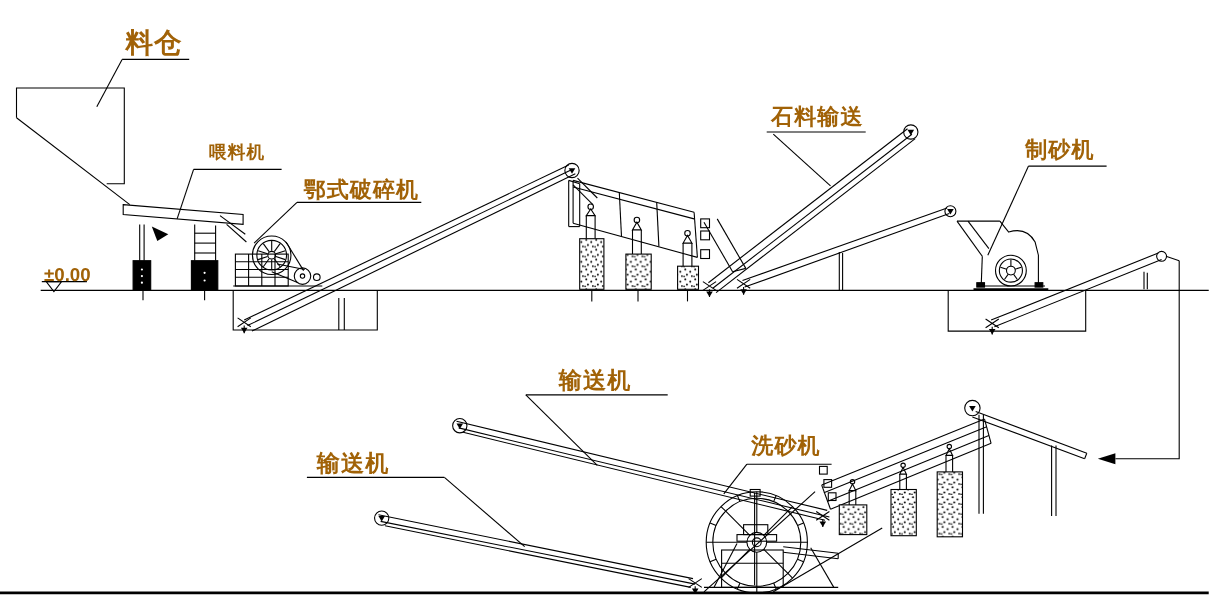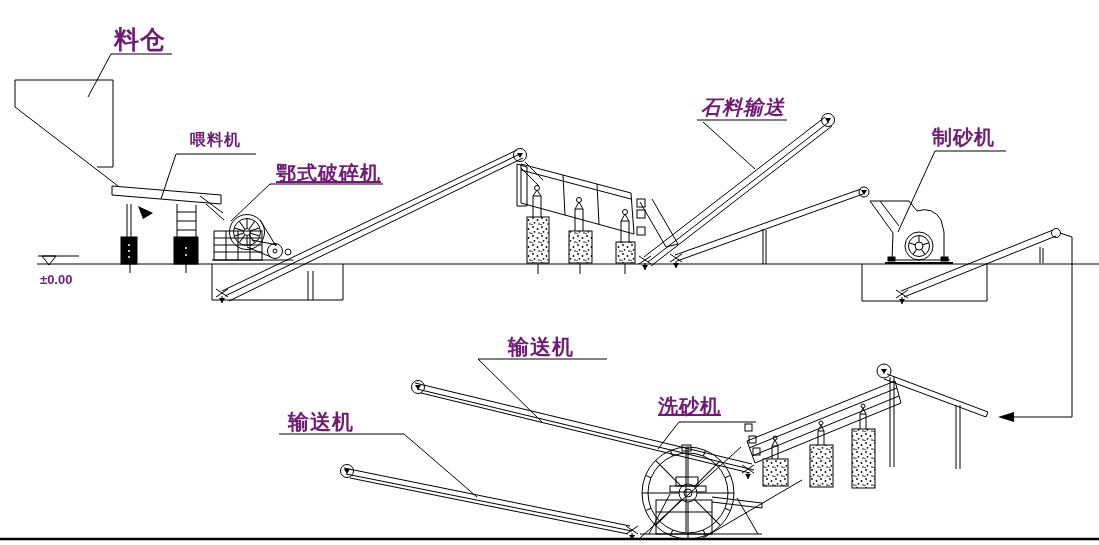--- a/index.html
+++ b/index.html
@@ -1,29 +1,29 @@
 <!DOCTYPE html>
 <html><head>
 <meta charset="utf-8">
 <style>
   html,body{margin:0;padding:0;background:#fff;}
   .canvas{position:relative;width:1099px;height:545px;background:#fff;overflow:hidden;
           font-family:"Liberation Sans",sans-serif;}
   .canvas svg{position:absolute;left:0;top:0;}
-  .lbl{position:absolute;font-weight:bold;color:#701a75;white-space:nowrap;letter-spacing:1px;
+  .lbl{position:absolute;font-weight:bold;color:#a16207;white-space:nowrap;letter-spacing:1px;
        font-family:"Liberation Sans",sans-serif;line-height:1;}
   .lbl-silo      {left:114px;top:27px;  font-size:25px;}
   .lbl-feeder    {left:190px;top:132px; font-size:16px;}
-  .lbl-jaw       {left:276px;top:163px; font-size:20px;text-decoration:underline;}
-  .lbl-stone     {left:701px;top:97px;  font-size:20px;font-style:italic;}
+  .lbl-jaw       {left:276px;top:163px; font-size:20px;}
+  .lbl-stone     {left:701px;top:97px;  font-size:20px;}
   .lbl-sandmaker {left:932px;top:127px; font-size:20px;}
   .lbl-convup    {left:508px;top:336px; font-size:21px;}
   .lbl-convlow   {left:288px;top:411px; font-size:21px;}
-  .lbl-washer    {left:658px;top:396px; font-size:20px;text-decoration:underline;}
-  .lbl-elev      {left:40px; top:241px; font-size:13px;letter-spacing:0;margin-top:32px;}
+  .lbl-washer    {left:683px;top:396px; font-size:20px;}
+  .lbl-elev      {left:40px; top:241px; font-size:17px;letter-spacing:0;}
 </style>
 </head>
 <body>
 
 <div class="canvas">
 
 <svg width="1099" height="545" viewBox="0 0 1099 545" stroke="#000" fill="none" stroke-width="1">
   <defs>
     <pattern id="speck" width="9" height="9" patternUnits="userSpaceOnUse">
       <rect width="9" height="9" fill="#fff" stroke="none"></rect>

